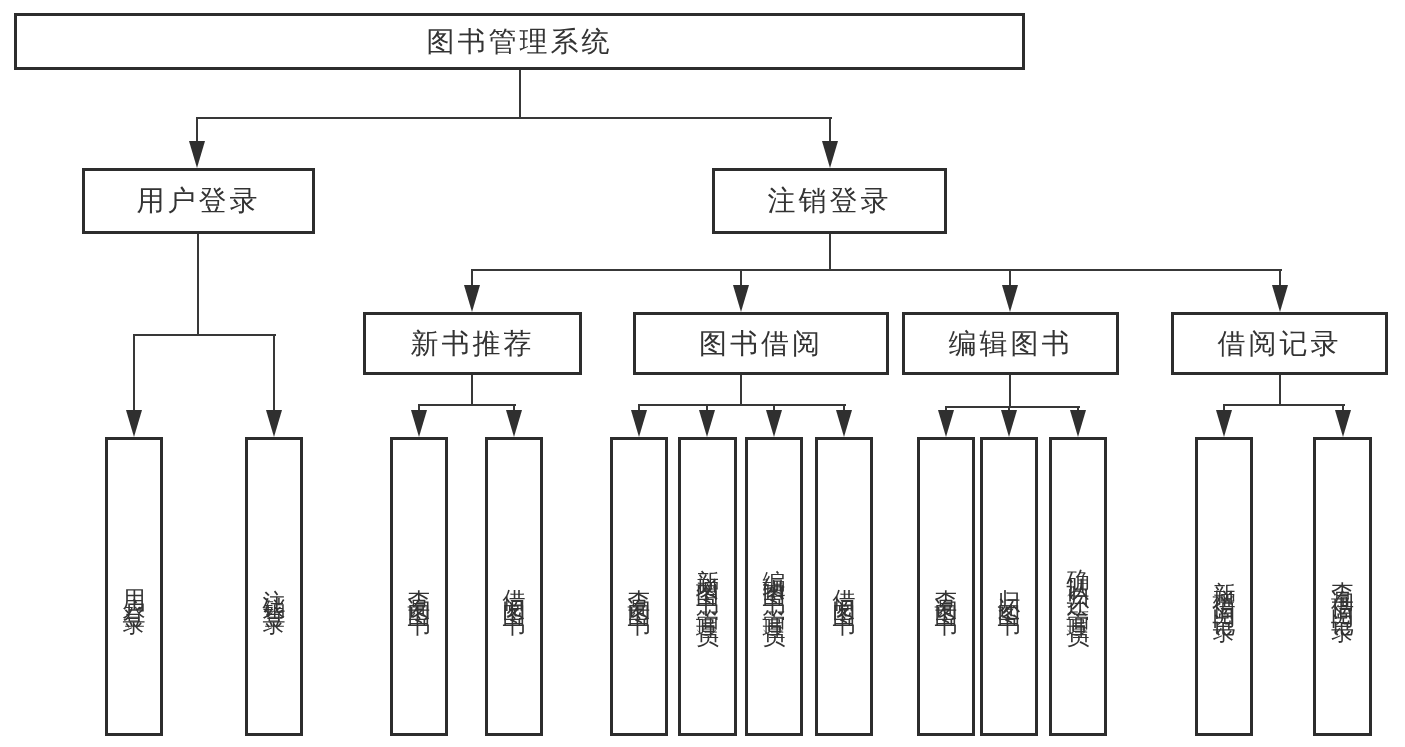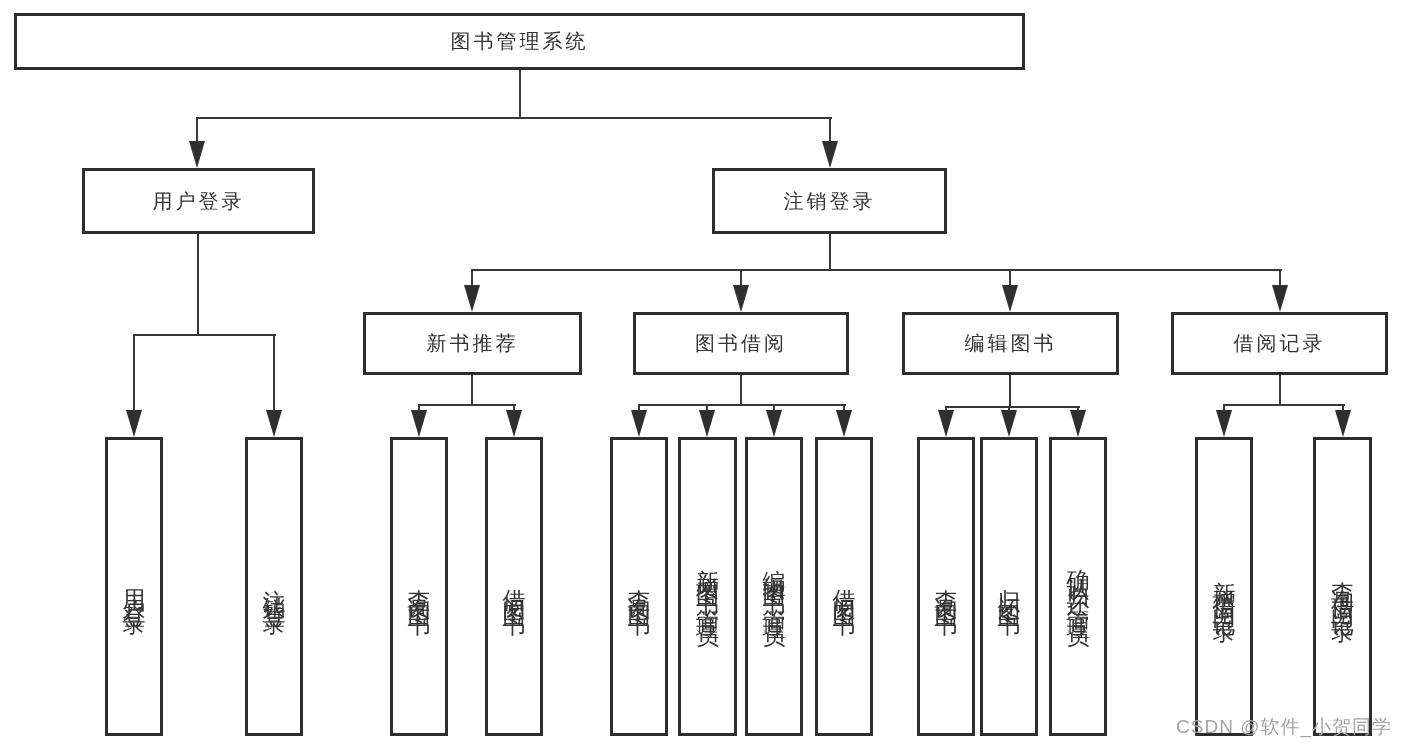--- a/index.html
+++ b/index.html
@@ -14,21 +14,21 @@
     position:absolute;
     box-sizing:border-box;
     background:#ffffff;
     border:3px solid #2d2d2d;
     color:#333333;
     display:flex;
     align-items:center;
     justify-content:center;
     text-align:center;
   }
-  .box.h{ font-size:20px; letter-spacing:3px; }
+  .box.h{ font-size:28px; letter-spacing:3px; }
   .box.vert{
     writing-mode:vertical-rl;
     text-orientation:mixed;
     font-size:23px;
     letter-spacing:8px;
     line-height:1;
   }
   .v-line{ position:absolute; width:2px; background:#383838; }
   .h-line{ position:absolute; height:2px; background:#383838; }
   .arrow-head{
@@ -75,21 +75,21 @@
   <div class="v-line" style="left:471px;top:269px;height:22px;"></div>
   <div class="arrow-head" style="left:464px;top:285px;"></div>
   <div class="v-line" style="left:740px;top:269px;height:22px;"></div>
   <div class="arrow-head" style="left:733px;top:285px;"></div>
   <div class="v-line" style="left:1009px;top:269px;height:22px;"></div>
   <div class="arrow-head" style="left:1002px;top:285px;"></div>
   <div class="v-line" style="left:1279px;top:269px;height:22px;"></div>
   <div class="arrow-head" style="left:1272px;top:285px;"></div>
 
   <div class="box h" style="left:363px;top:312px;width:219px;height:63px;font-family:Liberation Serif, serif;">新书推荐</div>
-  <div class="box h" style="left:633px;top:312px;width:216px;height:63px;">图书借阅</div>
+  <div class="box h" style="left:633px;top:312px;width:256px;height:63px;">图书借阅</div>
   <div class="box h" style="left:902px;top:312px;width:217px;height:63px;">编辑图书</div>
   <div class="box h" style="left:1171px;top:312px;width:217px;height:63px;">借阅记录</div>
 
   <div class="v-line" style="left:471px;top:375px;height:30px;"></div>
   <div class="h-line" style="left:418px;top:404px;width:98px;"></div>
   <div class="v-line" style="left:418px;top:404px;height:10px;"></div>
   <div class="arrow-head" style="left:411px;top:410px;"></div>
   <div class="v-line" style="left:513px;top:404px;height:10px;"></div>
   <div class="arrow-head" style="left:506px;top:410px;"></div>
 
@@ -131,15 +131,14 @@
   <div class="box vert" style="left:745px;top:437px;width:58px;height:299px;">编辑图书（管理员）</div>
   <div class="box vert" style="left:815px;top:437px;width:58px;height:299px;">借阅图书</div>
 
   <div class="box vert" style="left:917px;top:437px;width:58px;height:299px;">查询图书</div>
   <div class="box vert" style="left:980px;top:437px;width:58px;height:299px;">归还图书</div>
   <div class="box vert" style="left:1049px;top:437px;width:58px;height:299px;">确认归还（管理员）</div>
 
   <div class="box vert" style="left:1195px;top:437px;width:58px;height:299px;">新增借阅记录</div>
   <div class="box vert" style="left:1313px;top:437px;width:59px;height:299px;">查询借阅记录</div>
 
-  <div class="watermark">CSDN @软件_小贺同学</div>
 
 </div>
 
 </body></html>

